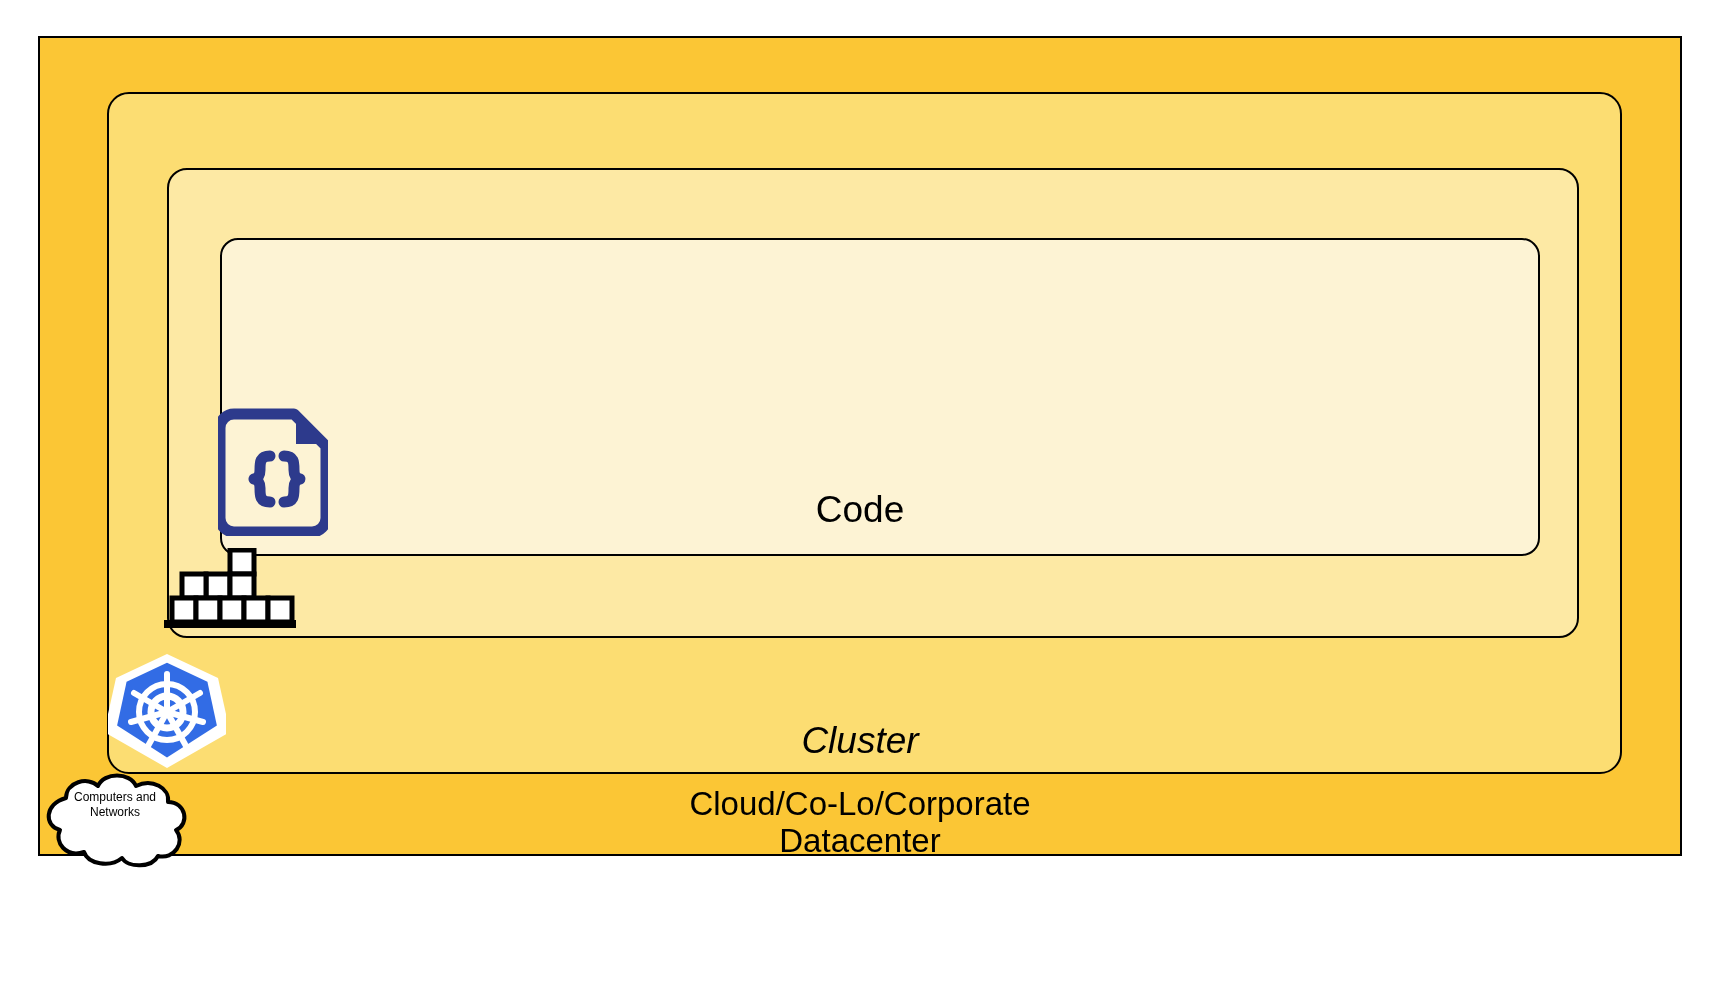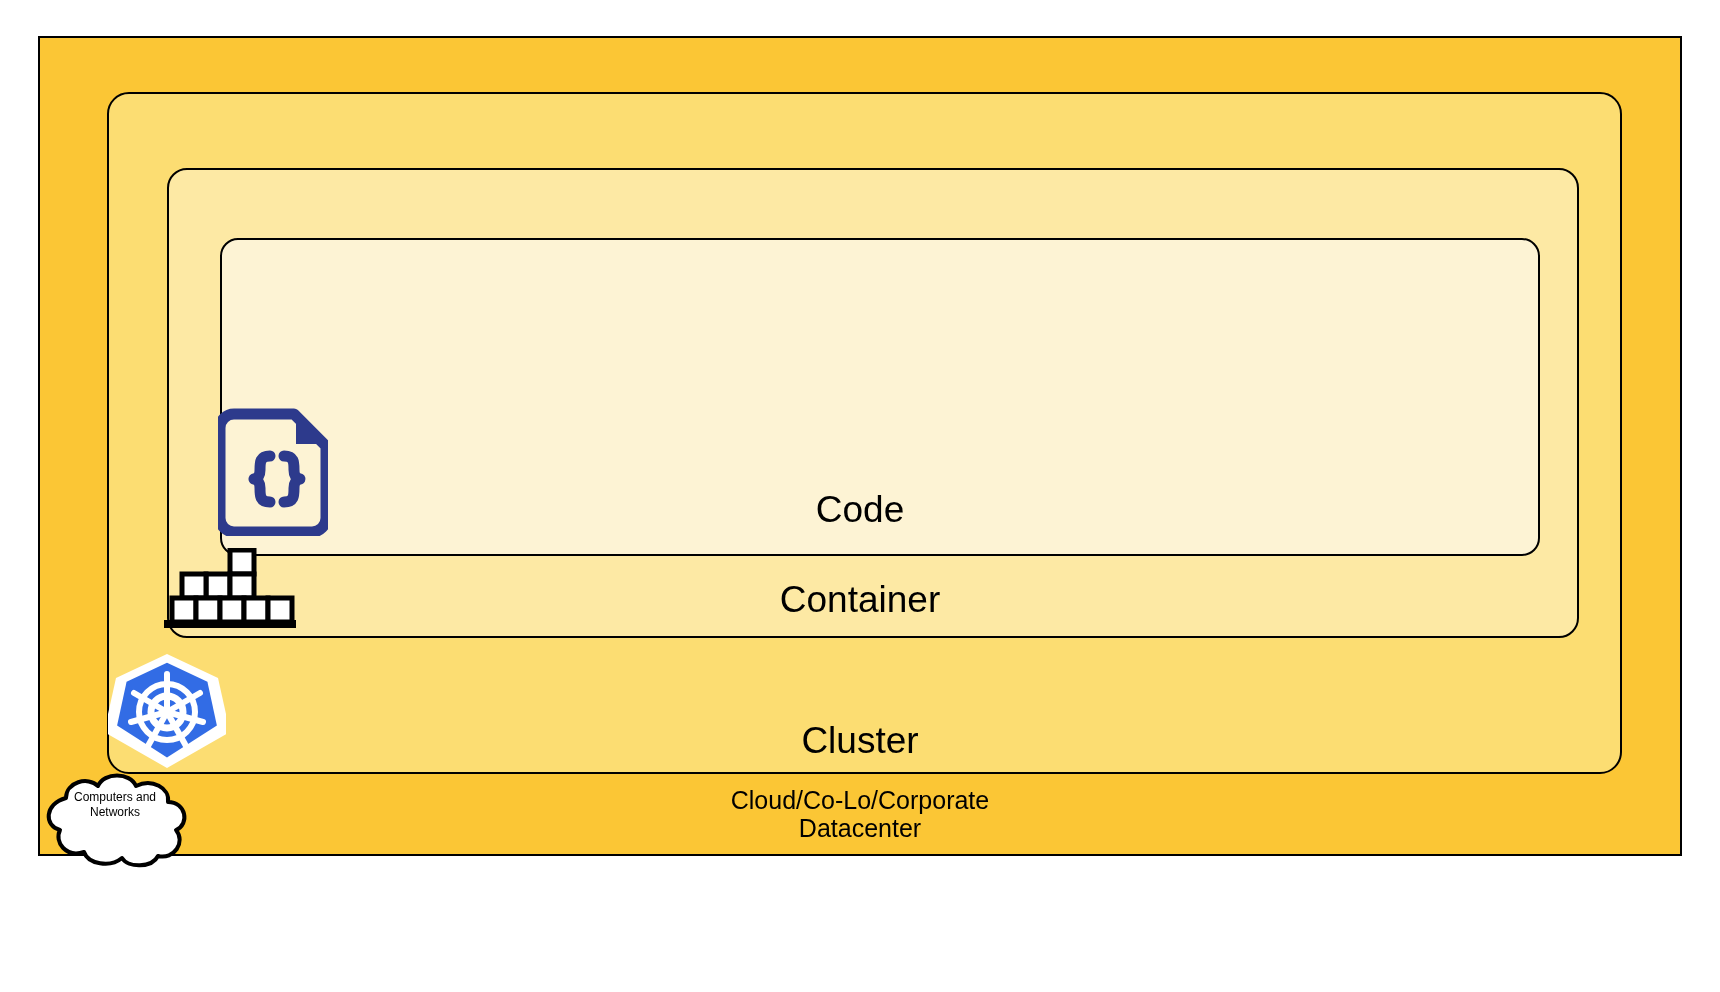--- a/index.html
+++ b/index.html
@@ -88,27 +88,28 @@
     right: 0;
     top: 578px;
     font-size: 37px;
   }
 
   .label-cluster {
     left: 0;
     right: 0;
     top: 719px;
     font-size: 37px;
+    font-style: italic;
   }
 
   .label-datacenter {
     left: 0;
     right: 0;
     top: 786px;
-    font-size: 25px;
+    font-size: 33px;
     line-height: 1.12;
   }
 
   
   .icon {
     position: absolute;
   }
 
   .icon-code-file {
     left: 218px;
@@ -157,21 +158,20 @@
 
   <div class="layer layer-datacenter"></div>
 
   <div class="layer layer-cluster"></div>
 
   <div class="layer layer-container"></div>
 
   <div class="layer layer-code"></div>
 
   <div class="layer-label label-code">Code</div>
-  <div class="layer-label label-container">Container</div>
   <div class="layer-label label-cluster">Cluster</div>
   <div class="layer-label label-datacenter">Cloud/Co-Lo/Corporate
 Datacenter</div>
 
   <div class="icon icon-code-file">
     <svg viewBox="0 0 110 128" width="110" height="128" xmlns="http://www.w3.org/2000/svg">
       <path d="M12 6 H72 L104 38 V110 A14 14 0 0 1 90 124 H12 A14 14 0 0 1 -2 110 V20 A14 14 0 0 1 12 6 Z" transform="translate(4,0)" fill="none" stroke="#2D3A8C" stroke-width="11" stroke-linejoin="round"></path>
       <path d="M74 8 L74 36 L102 36 Z" transform="translate(4,0)" fill="#2D3A8C"></path>
       <path d="M48 48 C38 48 38 54 38 62 C38 70 34 70 32 71 C34 72 38 72 38 80 C38 88 38 94 48 94" transform="translate(4,0)" fill="none" stroke="#2D3A8C" stroke-width="11" stroke-linecap="round" stroke-linejoin="round"></path>
       <path d="M62 48 C72 48 72 54 72 62 C72 70 76 70 78 71 C76 72 72 72 72 80 C72 88 72 94 62 94" transform="translate(4,0)" fill="none" stroke="#2D3A8C" stroke-width="11" stroke-linecap="round" stroke-linejoin="round"></path>

